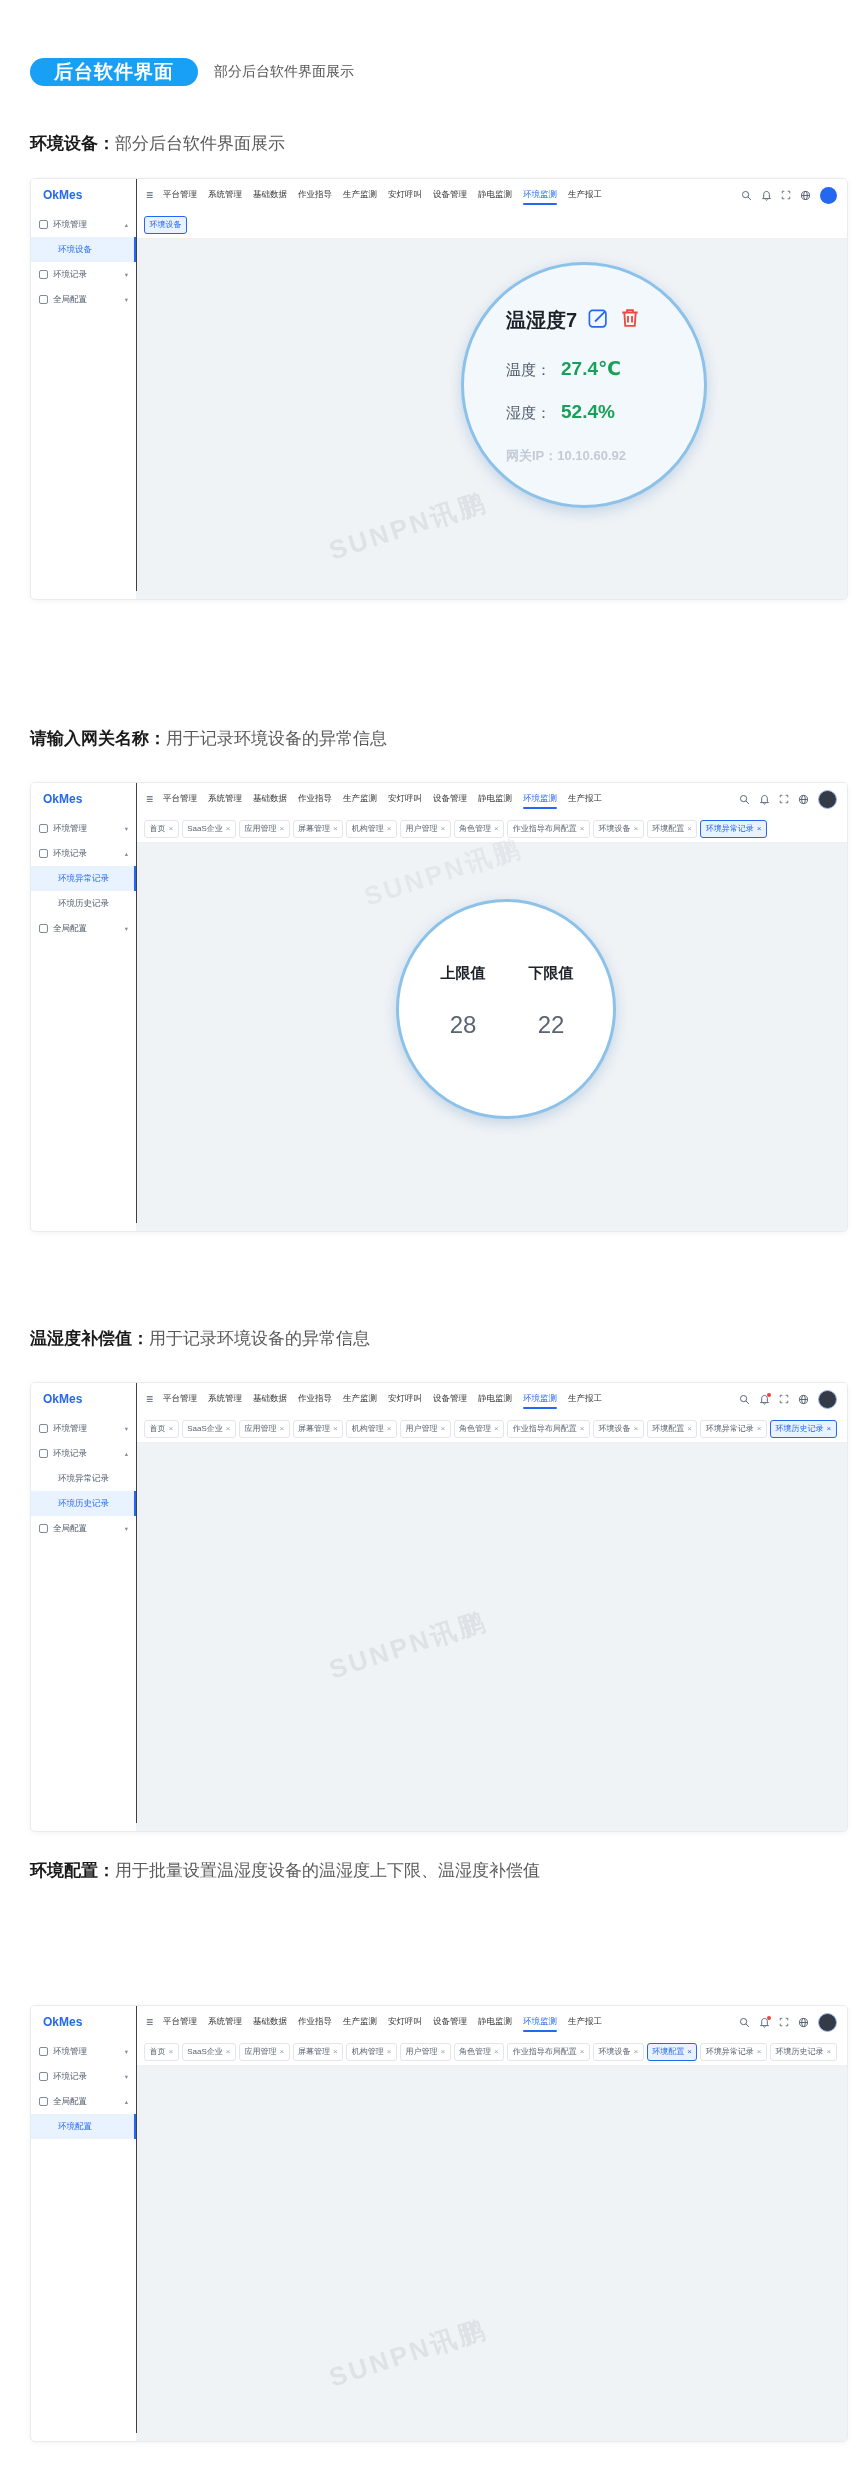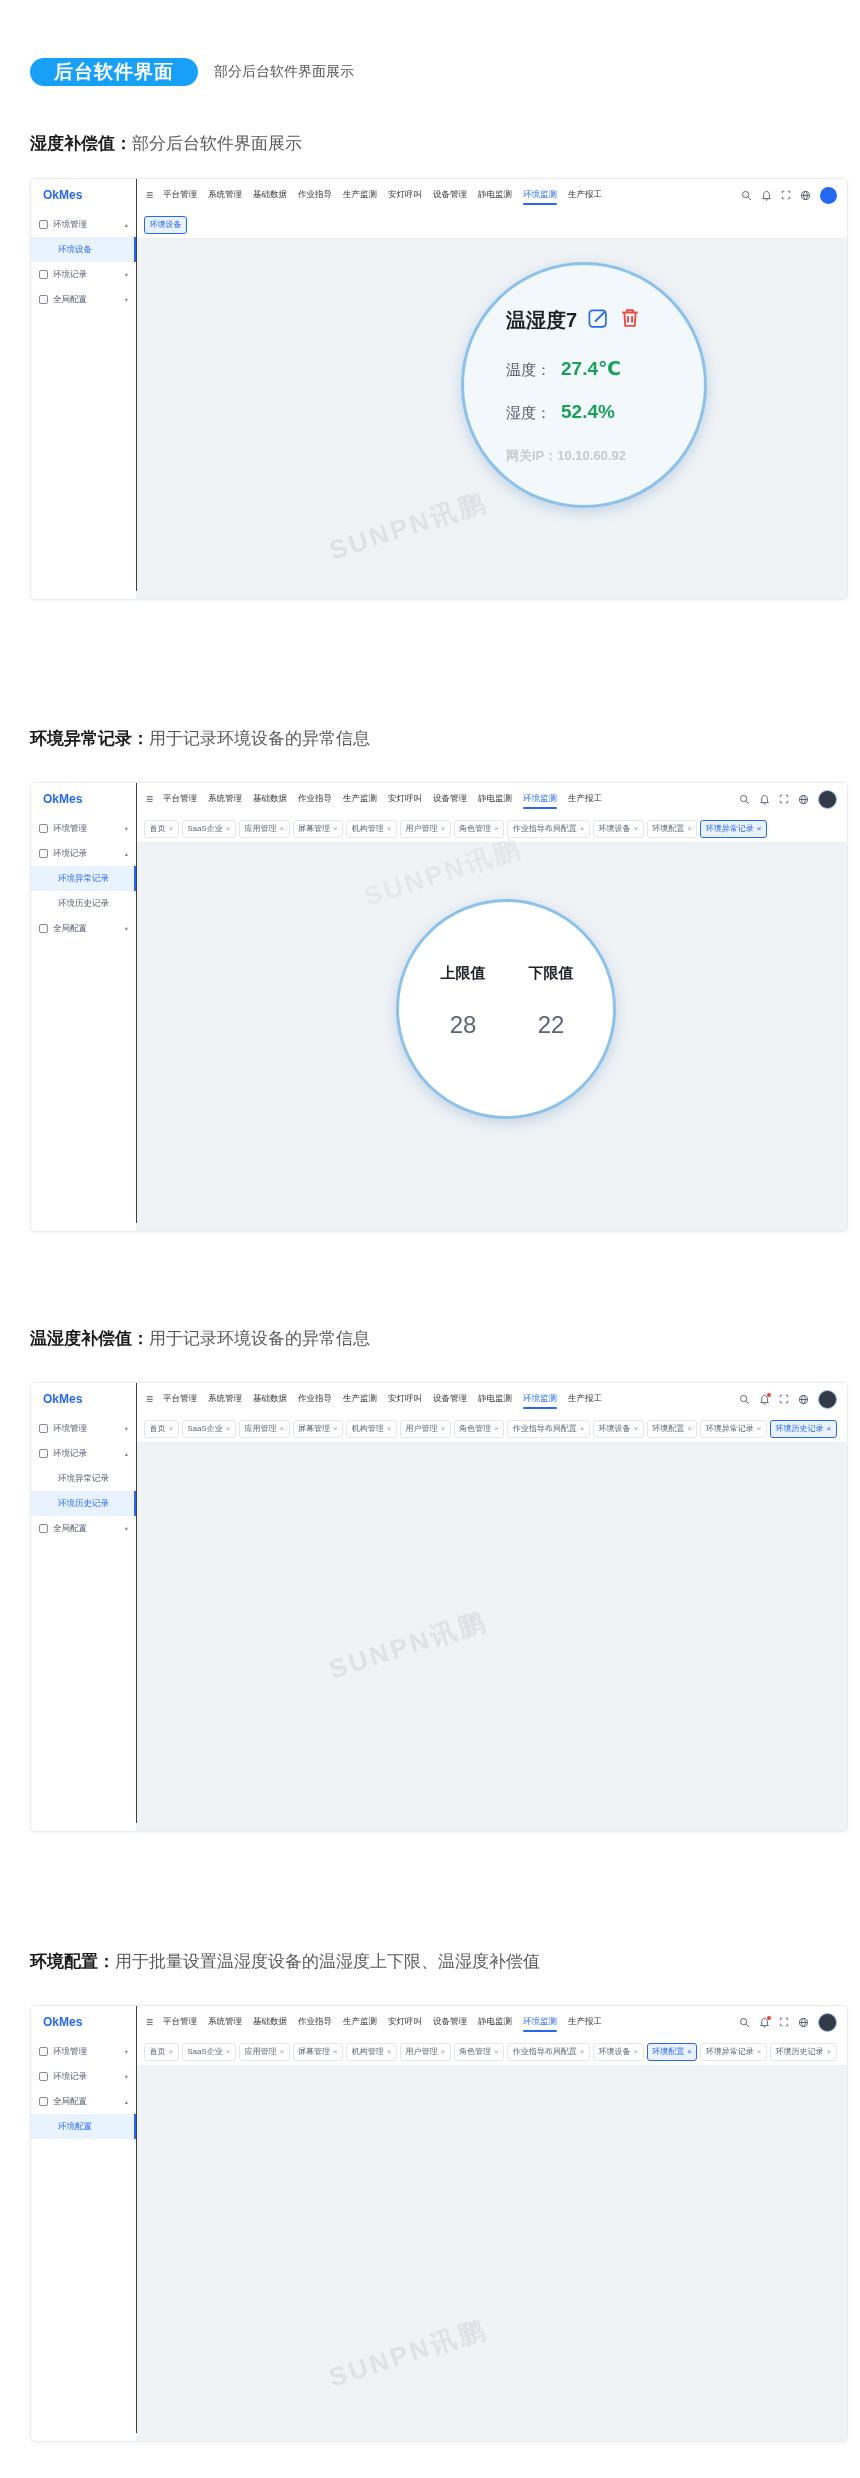--- a/index.html
+++ b/index.html
@@ -192,29 +192,29 @@
 </style>
 </head>
 <body>
 
 <div class="topbar">
   <span class="badge">后台软件界面</span>
   <span class="subtitle">部分后台软件界面展示</span>
 </div>
 
 <div class="sechead" style="top:132px">
-  <b>湿度补偿值：</b><span>部分后台软件界面展示</span>
+  <b>环境设备：</b><span>部分后台软件界面展示</span>
 </div>
 <div class="sechead" style="top:727px">
-  <b>环境异常记录：</b><span>用于记录环境设备的异常信息</span>
+  <b>请输入网关名称：</b><span>用于记录环境设备的异常信息</span>
 </div>
 <div class="sechead" style="top:1327px">
   <b>温湿度补偿值：</b><span>用于记录环境设备的异常信息</span>
 </div>
-<div class="sechead" style="top:1950px">
+<div class="sechead" style="top:1859px">
   <b>环境配置：</b><span>用于批量设置温湿度设备的温湿度上下限、温湿度补偿值</span>
 </div>
 
 <div class="shot" id="f1" style="top:178px;height:420px">
   <div class="side">
     <div class="logo">OkMes</div>
     <div>
 
         <div class="mi" data-state="" data-child="">
           <span class="mi-ic"></span>

